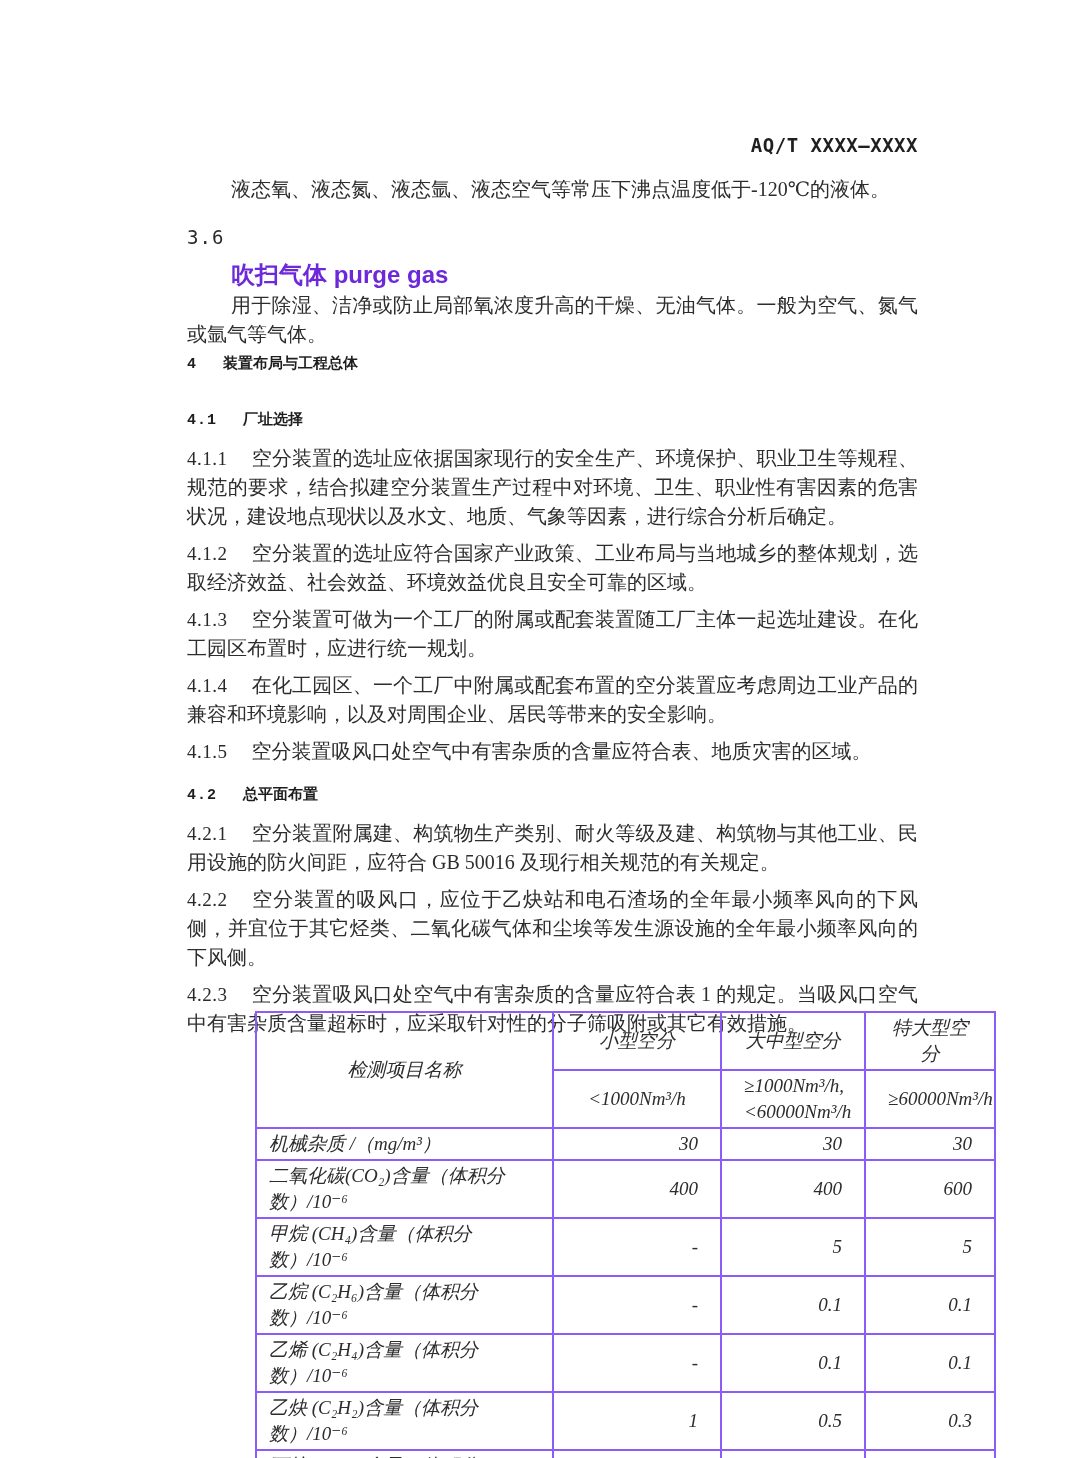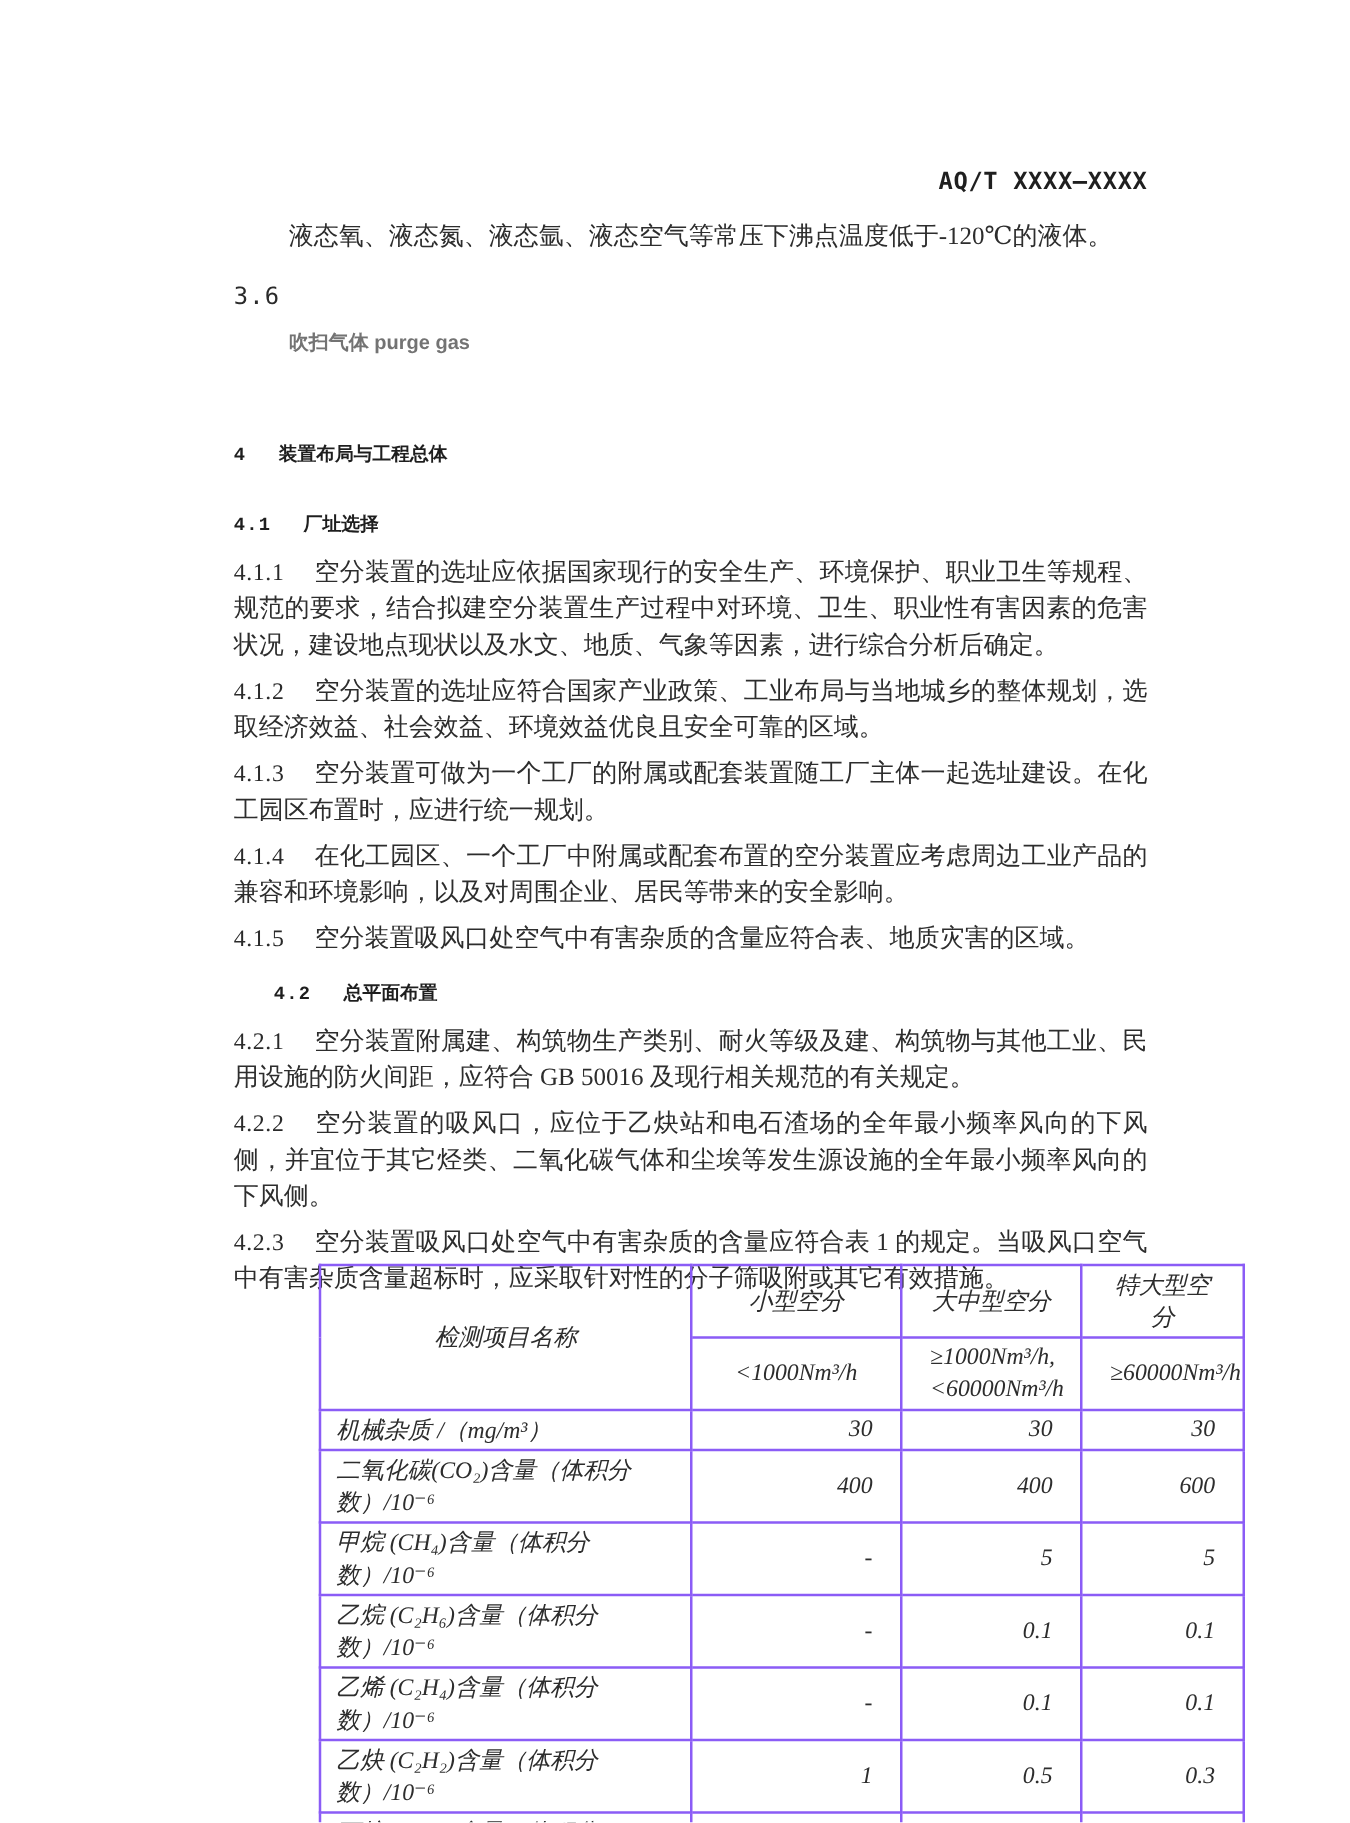--- a/index.html
+++ b/index.html
@@ -31,37 +31,37 @@
   }
   .para { text-align:justify; line-height:29px; color:#2d2d2d; }
   .indent2 { text-indent:44px; }
   .p-liquid { margin-top:16px; }
   .clause-no-alone { margin-top:22px; font-family:"DejaVu Sans Mono","Liberation Mono",monospace; font-size:19px; color:#2a2a2a; letter-spacing:1px; }
   .term-line {
     margin-top:13px;
     padding-left:44px;
     font-family:"Liberation Sans","DejaVu Sans",sans-serif;
     font-weight:bold;
-    font-size:16px;
+    font-size:24px;
     line-height:27px;
-    color:#737373;
+    color:#6d28d9;
   }
   .def-line { margin-top:3px; }
 
   .sec-h {
     font-family:Liberation Mono, monospace;
     font-weight:bold;
     font-size:15px;
     line-height:30px;
     color:#1e1e1e;
   }
   .sec-h .hnum { margin-right:26px; letter-spacing:1px; }
   .h-sec4   { margin-top:10px; }
   .h-sec41  { margin-top:26px; }
-  .h-sec42  { margin-top:15px;margin-left:32px; }
+  .h-sec42  { margin-top:15px; }
 
   .clause { margin-top:8px; text-align:justify; line-height:29px; }
   .clause .cnum {
     font-family:Liberation Serif, serif;
     font-size:19px;
     letter-spacing:0.5px;
     margin-right:24px;
     color:#2a2a2a;
     margin-top:15px;
   }
@@ -114,20 +114,21 @@
 
   <div class="content block-top">
     <div class="doc-code">AQ/T XXXX—XXXX</div>
 
     <p class="para indent2 p-liquid">液态氧、液态氮、液态氩、液态空气等常压下沸点温度低于-120℃的液体。</p>
 
     <div class="clause-no-alone">3.6</div>
 
     <div class="term-line">吹扫气体 purge gas</div>
 
+    <p class="para indent2 def-line">用于除湿、洁净或防止局部氧浓度升高的干燥、无油气体。一般为空气、氮气或氩气等气体。</p>
   </div>
 
   <div class="content block-mid">
 
     <h2 class="sec-h h-sec4"><span class="hnum">4</span><span>装置布局与工程总体</span></h2>
 
     <h3 class="sec-h h-sec41"><span class="hnum">4.1</span><span>厂址选择</span></h3>
 
     <p class="clause"><span class="cnum">4.1.1</span><span>空分装置的选址应依据国家现行的安全生产、环境保护、职业卫生等规程、规范的要求，结合拟建空分装置生产过程中对环境、卫生、职业性有害因素的危害状况，建设地点现状以及水文、地质、气象等因素，进行综合分析后确定。</span></p>
     <p class="clause"><span class="cnum">4.1.2</span><span>空分装置的选址应符合国家产业政策、工业布局与当地城乡的整体规划，选取经济效益、社会效益、环境效益优良且安全可靠的区域。</span></p>

